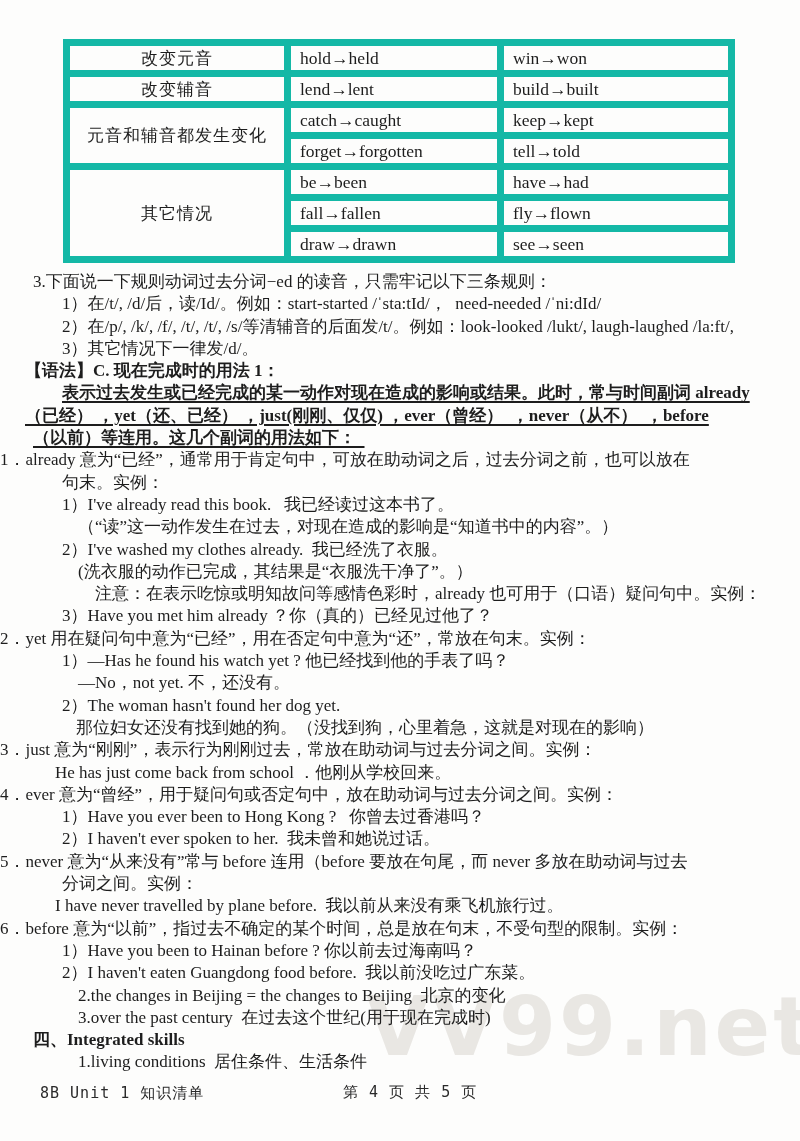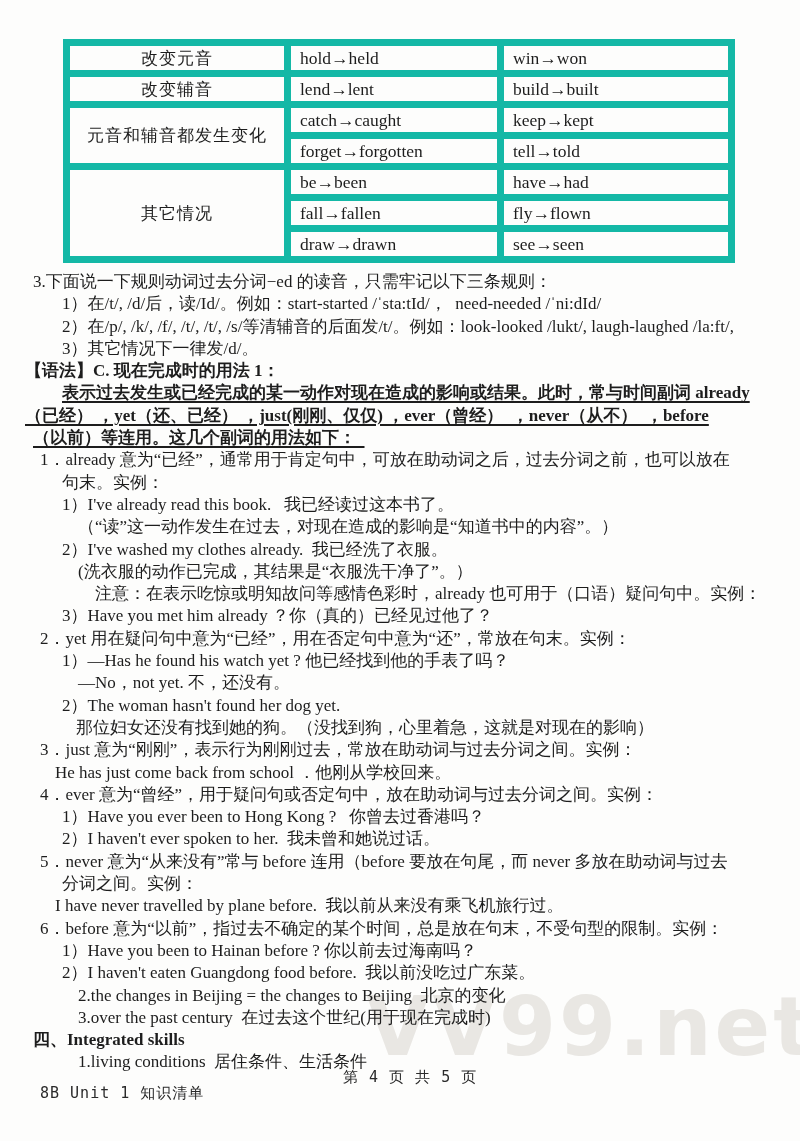--- a/index.html
+++ b/index.html
@@ -52,36 +52,36 @@
     font-size:17px;
     line-height:22.3px;
     white-space:pre-wrap;
     padding-right:18px;
   }
   .line span{white-space:pre-wrap;}
   span.b{font-weight:bold;}
   span.bu{font-weight:bold;text-decoration:underline;text-decoration-thickness:1.5px;text-underline-offset:3px;}
   .L0{padding-left:25px}
   .L1{padding-left:33px}
-  .L2{padding-left:40px}
+  .L2{}
   .L3{padding-left:55px}
   .L4{padding-left:62px}
   .L5{padding-left:76px}
   .L6{padding-left:78px}
   .L7{padding-left:95px}
   
   .footer{
     position:absolute;z-index:1;
     left:0;top:1068px;width:800px;
     font-family:"DejaVu Sans Mono","Liberation Mono",monospace;
     font-size:15px;
     color:#2a2a2a;
   }
   .footer .left-text{position:absolute;left:40px;top:16px;letter-spacing:1px;}
-  .footer .pageno{position:absolute;left:343px;top:0;letter-spacing:1px;}
+  .footer .pageno{position:absolute;left:343px;top:15px;letter-spacing:1px;}
 </style>
 </head>
 <body>
 
 <div class="page">
 
   <div class="watermark" style="color: rgb(233, 231, 227);">VV99.net</div>
 
   <div class="content">
 

